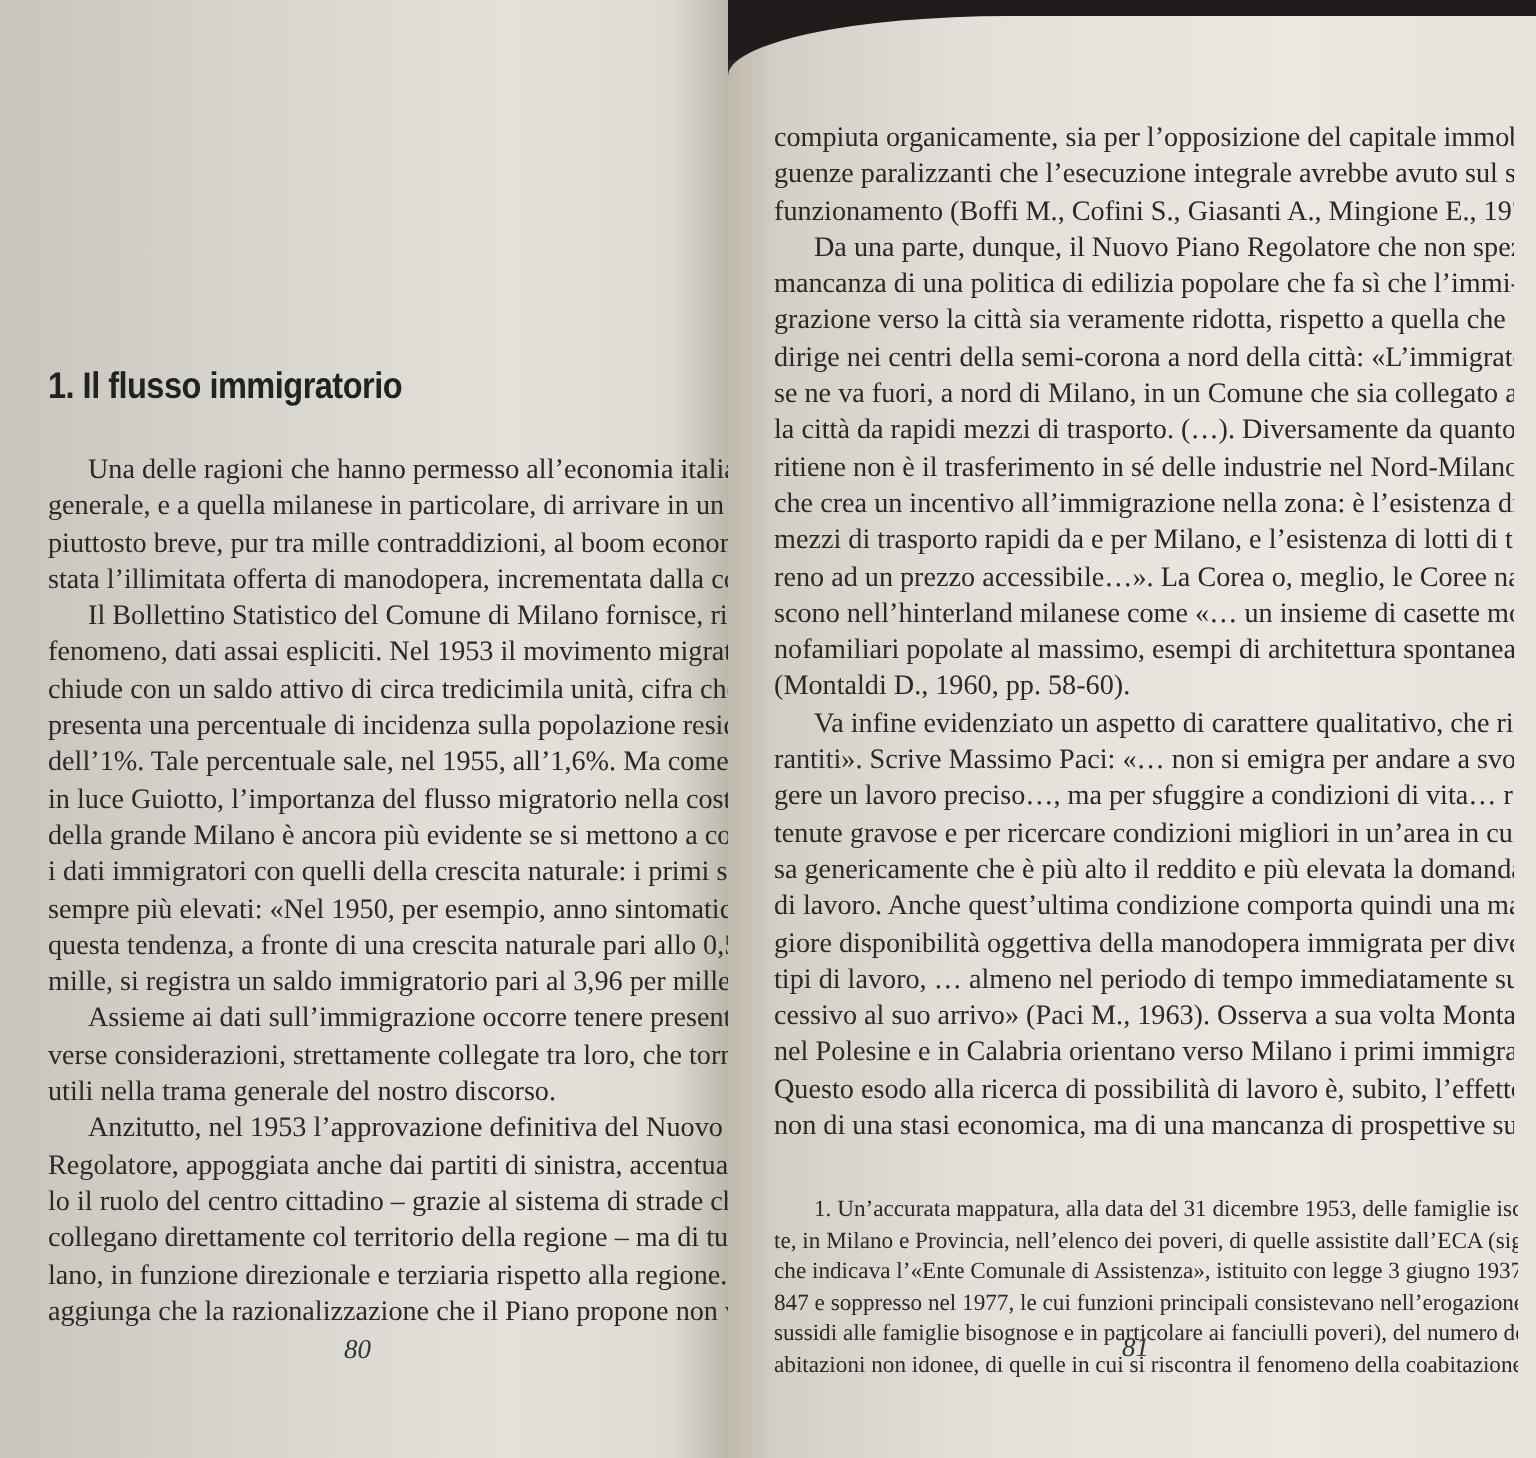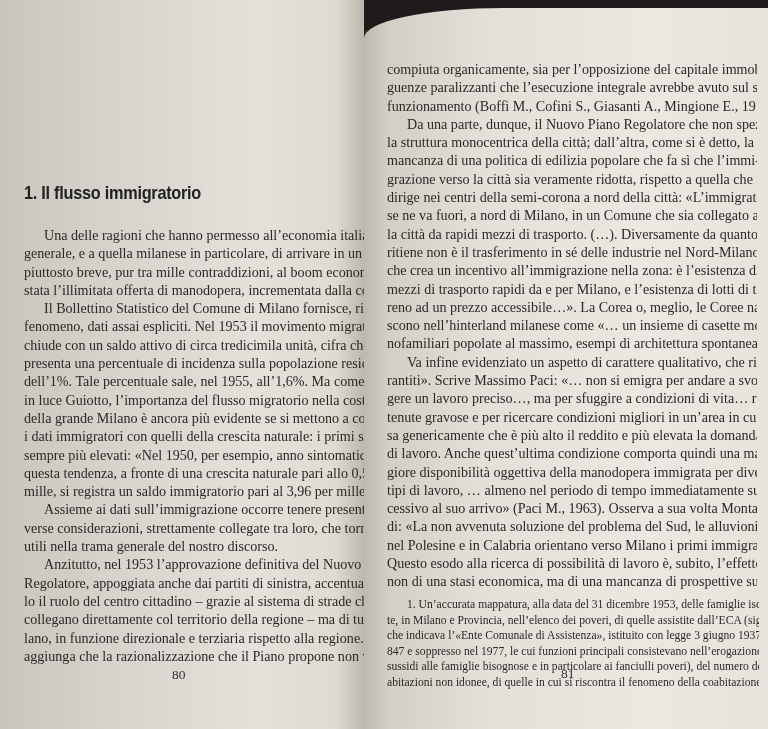--- a/index.html
+++ b/index.html
@@ -39,21 +39,21 @@
   .line { display: block; white-space: nowrap; overflow: hidden; }
   .indent { padding-left: 20px; }
   .right-content {
     position: absolute; left: 387px; top: 60px; width: 370px;
   }
   .right-content .line { font-size: 14.1px; line-height: 18.3px; }
   .left-content .line { font-size: 14.1px; line-height: 18.3px; }
   .footnote { position: absolute; left: 387px; top: 597px; width: 372px; }
   .footnote .line { font-size: 11.6px; line-height: 15.6px; }
   .page-num {
-    position: absolute; font-size: 13.5px; color: #333;
+    position: absolute; font-style: italic; font-size: 13.5px; color: #333;
   }
   .pn-left { left: 172px; top: 667px; }
   .pn-right { left: 561px; top: 666px; }
 </style>
 </head>
 <body>
 
 <div class="spread">
   <div class="page page-left"></div>
   <div class="dark-corner"></div>
@@ -88,42 +88,41 @@
       <span class="line">aggiunga che la razionalizzazione che il Piano propone non viene</span>
     </div>
   </div>
   <div class="page-num pn-left">80</div>
 
   <div class="right-content text-block">
     <span class="line">compiuta organicamente, sia per l’opposizione del capitale immobi-</span>
     <span class="line">guenze paralizzanti che l’esecuzione integrale avrebbe avuto sul suo</span>
     <span class="line">funzionamento (Boffi M., Cofini S., Giasanti A., Mingione E., 1972,</span>
     <span class="line indent">Da una parte, dunque, il Nuovo Piano Regolatore che non spezza</span>
-    <span class="line">la struttura monocentrica della città; dall’altra, come si è detto, la</span>
     <span class="line">mancanza di una politica di edilizia popolare che fa sì che l’immi-</span>
     <span class="line">grazione verso la città sia veramente ridotta, rispetto a quella che si</span>
     <span class="line">dirige nei centri della semi-corona a nord della città: «L’immigrato</span>
     <span class="line">se ne va fuori, a nord di Milano, in un Comune che sia collegato al-</span>
     <span class="line">la città da rapidi mezzi di trasporto. (…). Diversamente da quanto si</span>
     <span class="line">ritiene non è il trasferimento in sé delle industrie nel Nord-Milano</span>
     <span class="line">che crea un incentivo all’immigrazione nella zona: è l’esistenza di</span>
     <span class="line">mezzi di trasporto rapidi da e per Milano, e l’esistenza di lotti di ter-</span>
     <span class="line">reno ad un prezzo accessibile…». La Corea o, meglio, le Coree na-</span>
     <span class="line">scono nell’hinterland milanese come «… un insieme di casette mo-</span>
     <span class="line">nofamiliari popolate al massimo, esempi di architettura spontanea,</span>
+    <span class="line">(Montaldi D., 1960, pp. 58-60).</span>
     <span class="line indent">Va infine evidenziato un aspetto di carattere qualitativo, che ri-</span>
     <span class="line">rantiti». Scrive Massimo Paci: «… non si emigra per andare a svol-</span>
     <span class="line">gere un lavoro preciso…, ma per sfuggire a condizioni di vita… ri-</span>
     <span class="line">tenute gravose e per ricercare condizioni migliori in un’area in cui si</span>
     <span class="line">sa genericamente che è più alto il reddito e più elevata la domanda</span>
     <span class="line">di lavoro. Anche quest’ultima condizione comporta quindi una mag-</span>
     <span class="line">giore disponibilità oggettiva della manodopera immigrata per diversi</span>
     <span class="line">tipi di lavoro, … almeno nel periodo di tempo immediatamente suc-</span>
     <span class="line">cessivo al suo arrivo» (Paci M., 1963). Osserva a sua volta Montal-</span>
-    <span class="line">di: «La non avvenuta soluzione del problema del Sud, le alluvioni</span>
     <span class="line">nel Polesine e in Calabria orientano verso Milano i primi immigrati.</span>
     <span class="line">Questo esodo alla ricerca di possibilità di lavoro è, subito, l’effetto</span>
     <span class="line">non di una stasi economica, ma di una mancanza di prospettive sui</span>
   </div>
 
   <div class="footnote text-block">
     <span class="line indent">1. Un’accurata mappatura, alla data del 31 dicembre 1953, delle famiglie iscrit-</span>
     <span class="line">te, in Milano e Provincia, nell’elenco dei poveri, di quelle assistite dall’ECA (sigla</span>
     <span class="line">che indicava l’«Ente Comunale di Assistenza», istituito con legge 3 giugno 1937 n.</span>
     <span class="line">847 e soppresso nel 1977, le cui funzioni principali consistevano nell’erogazione di</span>

